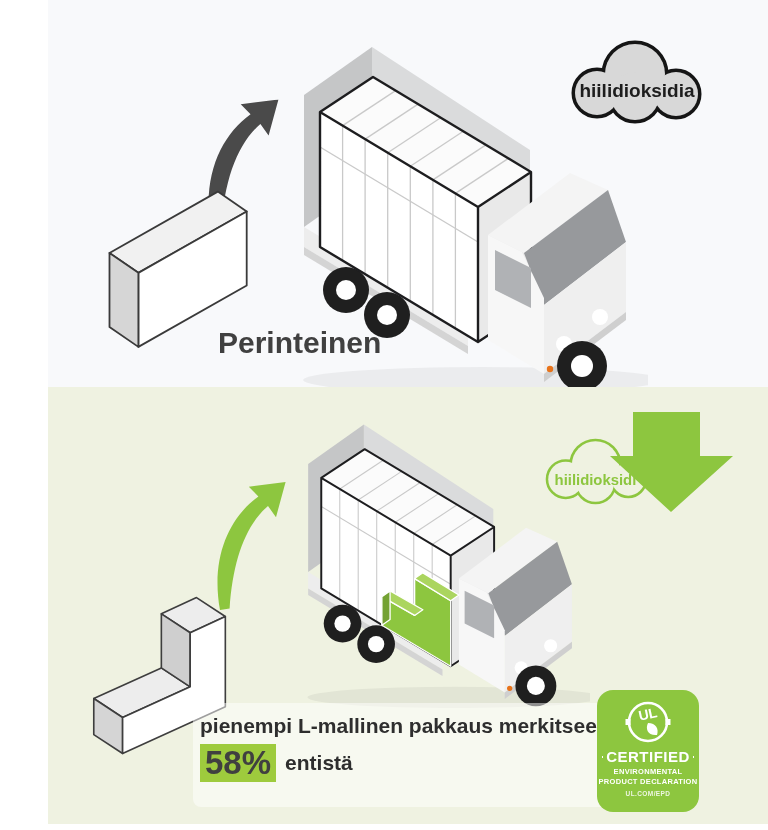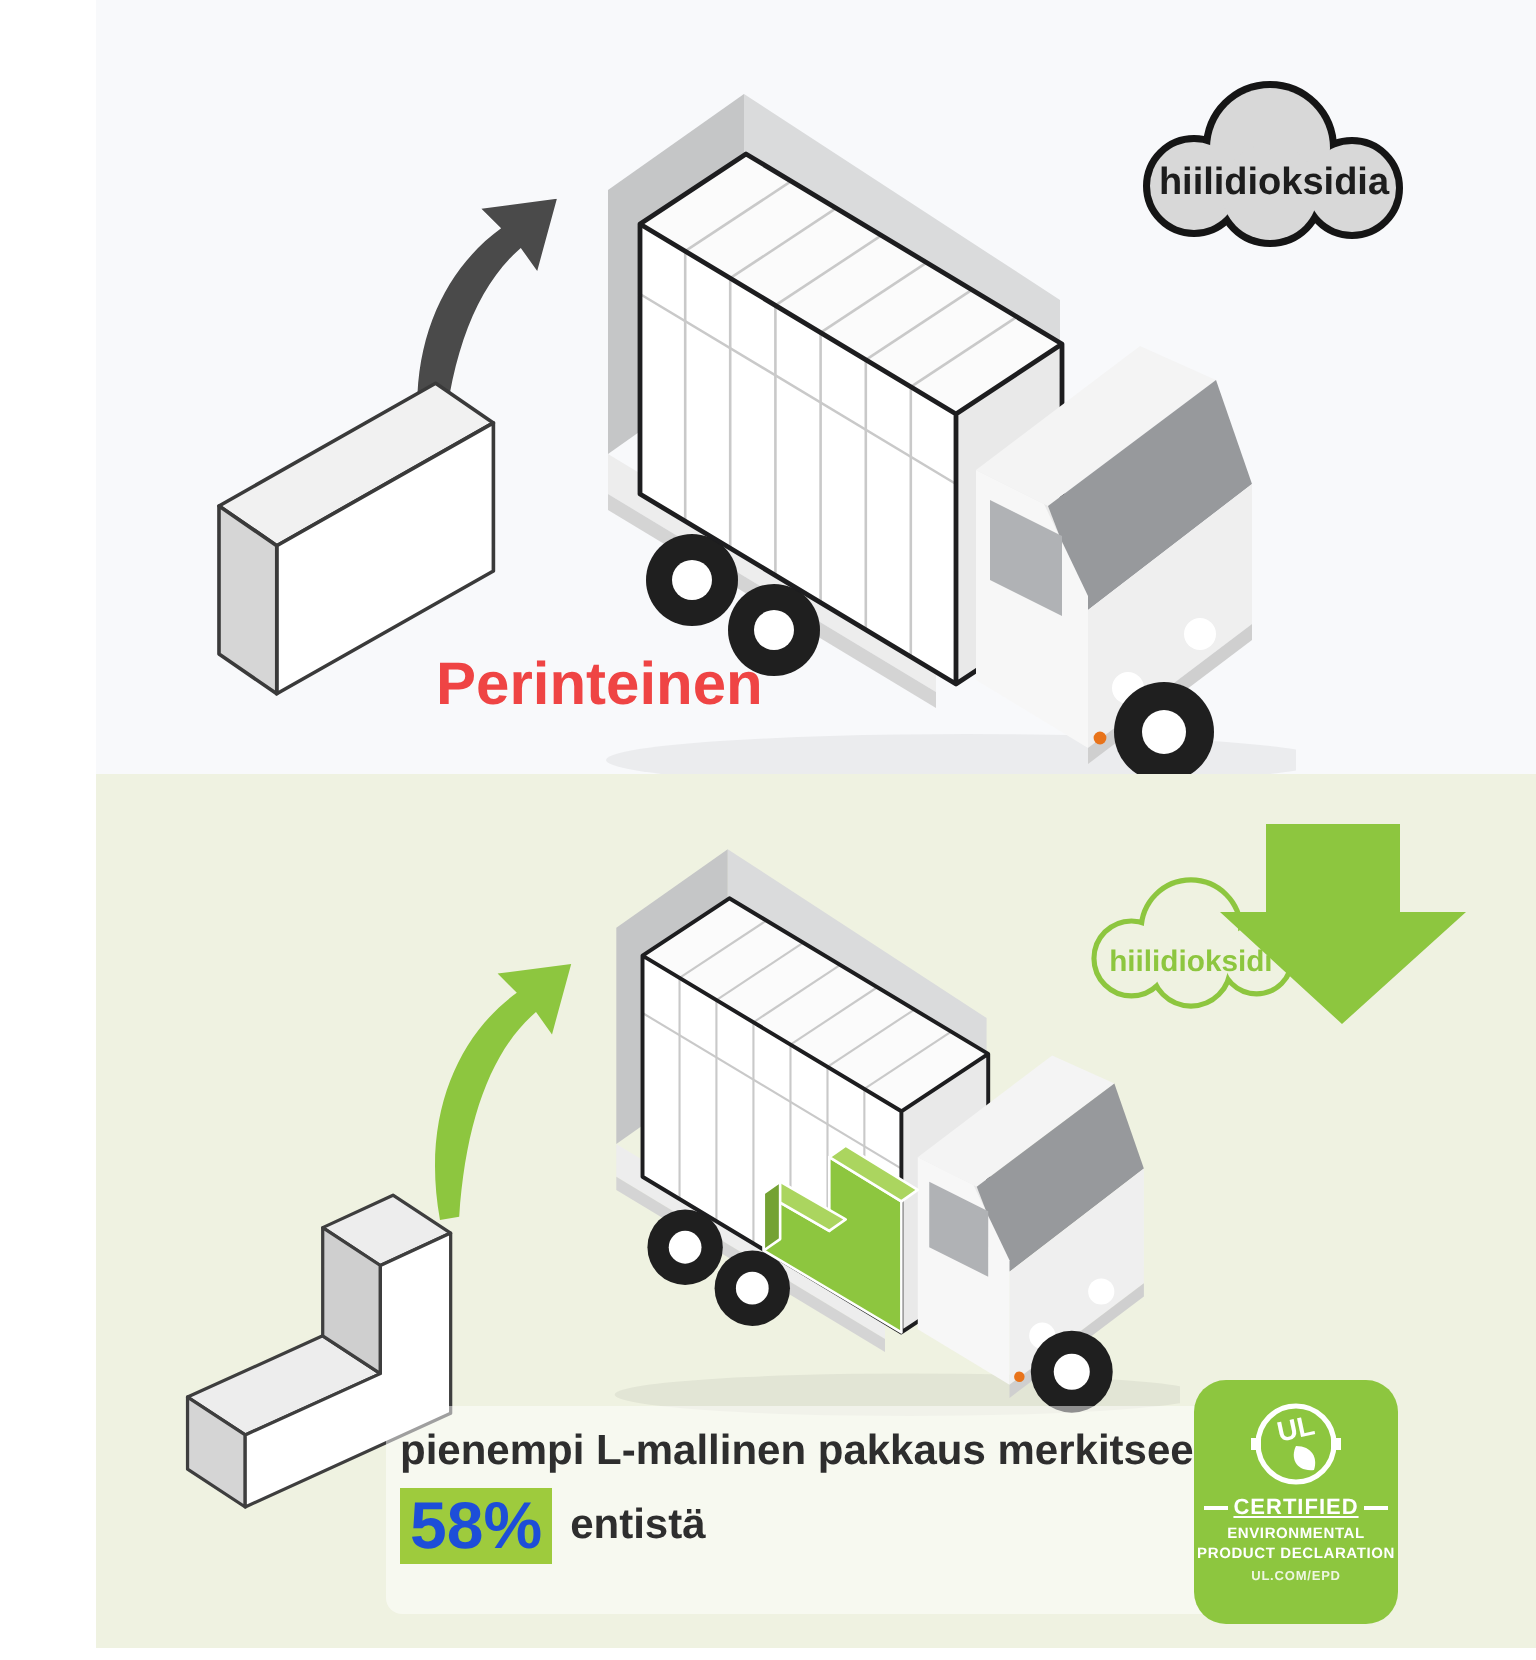--- a/index.html
+++ b/index.html
@@ -2,31 +2,31 @@
 <html><head>
 <meta charset="utf-8">
 <style>
   html,body{margin:0;padding:0;background:#ffffff;}
   .page{position:relative;width:768px;height:830px;background:#ffffff;overflow:hidden;
         font-family:"Liberation Sans", sans-serif;}
   .panel{position:absolute;left:48px;width:720px;}
   .panel-top{top:0;height:393px;background:#f8f9fb;}
   .panel-bottom{top:387px;height:437px;background:#eff2e1;}
   .abs{position:absolute;}
-  .label-traditional{font-size:30px;font-weight:700;color:#ef4444;letter-spacing:0;}
+  .label-traditional{font-size:30px;font-weight:700;color:#404040;letter-spacing:0;}
   .caption-bg{background:rgba(255,255,255,0.5);border-radius:8px;}
   .caption{width:430px;color:#2e2e2e;font-weight:700;font-size:21px;line-height:34px;}
   .caption .cap-line2{display:flex;align-items:center;gap:9px;height:40px;}
-  .percent{font-size:33px;font-weight:700;color:#1d4ed8;background:#9ecb3d;
+  .percent{font-size:33px;font-weight:700;color:#404040;background:#9ecb3d;
            padding:0 5px;line-height:38px;display:inline-block;}
   .badge{width:102px;height:122px;background:#8dc63f;border-radius:16px;
          display:flex;flex-direction:column;align-items:center;color:#ffffff;}
   .badge .cert-row{display:flex;align-items:center;width:92px;margin-top:1px;}
   .badge .cert-row .rule{flex:1;height:2px;background:#ffffff;}
-  .badge .cert-word{font-size:11px;font-weight:700;letter-spacing:0.5px;padding:0 3px;white-space:nowrap;text-decoration:underline;}
+  .badge .cert-word{font-size:15px;font-weight:700;letter-spacing:0.5px;padding:0 3px;white-space:nowrap;}
   .badge .sub{font-size:7.5px;font-weight:700;letter-spacing:0.3px;line-height:10px;margin-top:2px;white-space:nowrap;}
   .badge .url{font-size:6.5px;font-weight:700;opacity:0.85;margin-top:3px;letter-spacing:0.4px;}
   svg{display:block;}
   .cloud-text{font-weight:700;font-family:"Liberation Sans", sans-serif;}
 </style>
 </head>
 <body>
 
 <div class="page">
 

